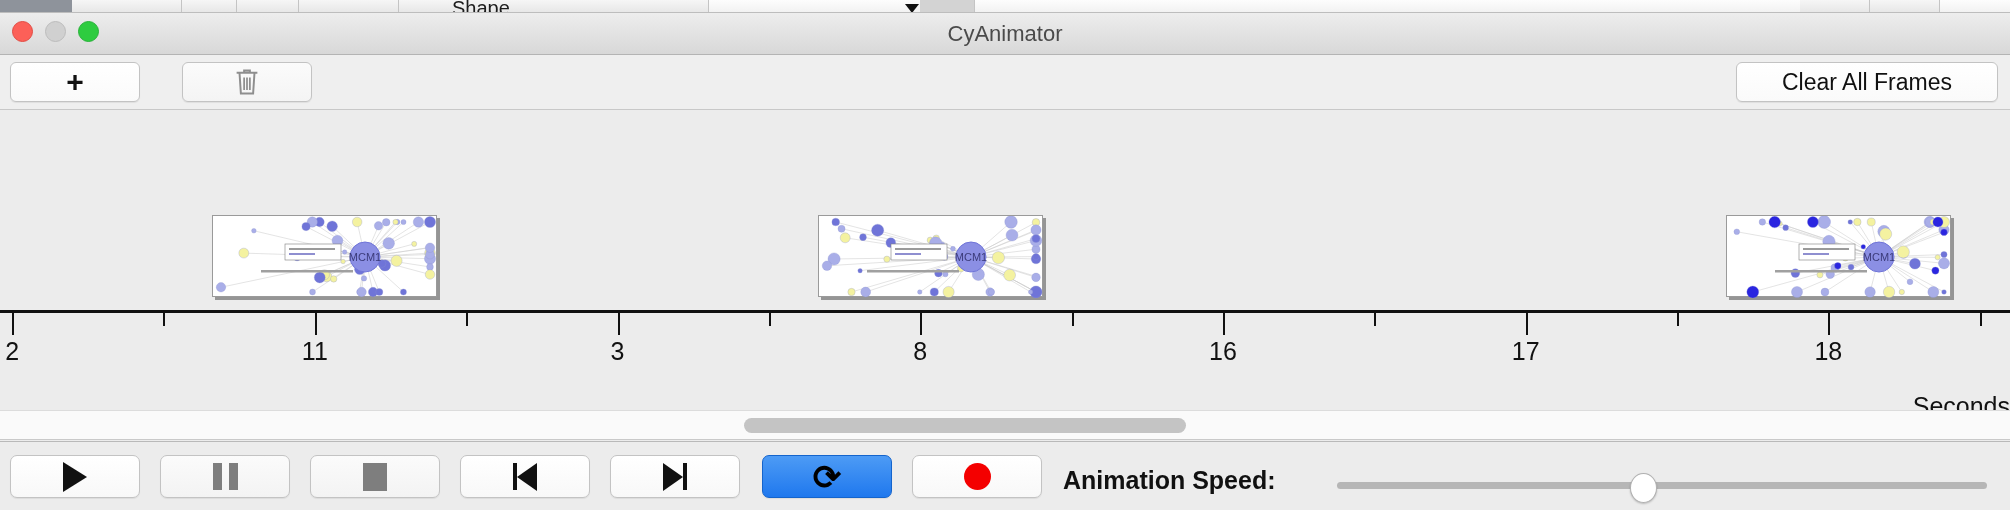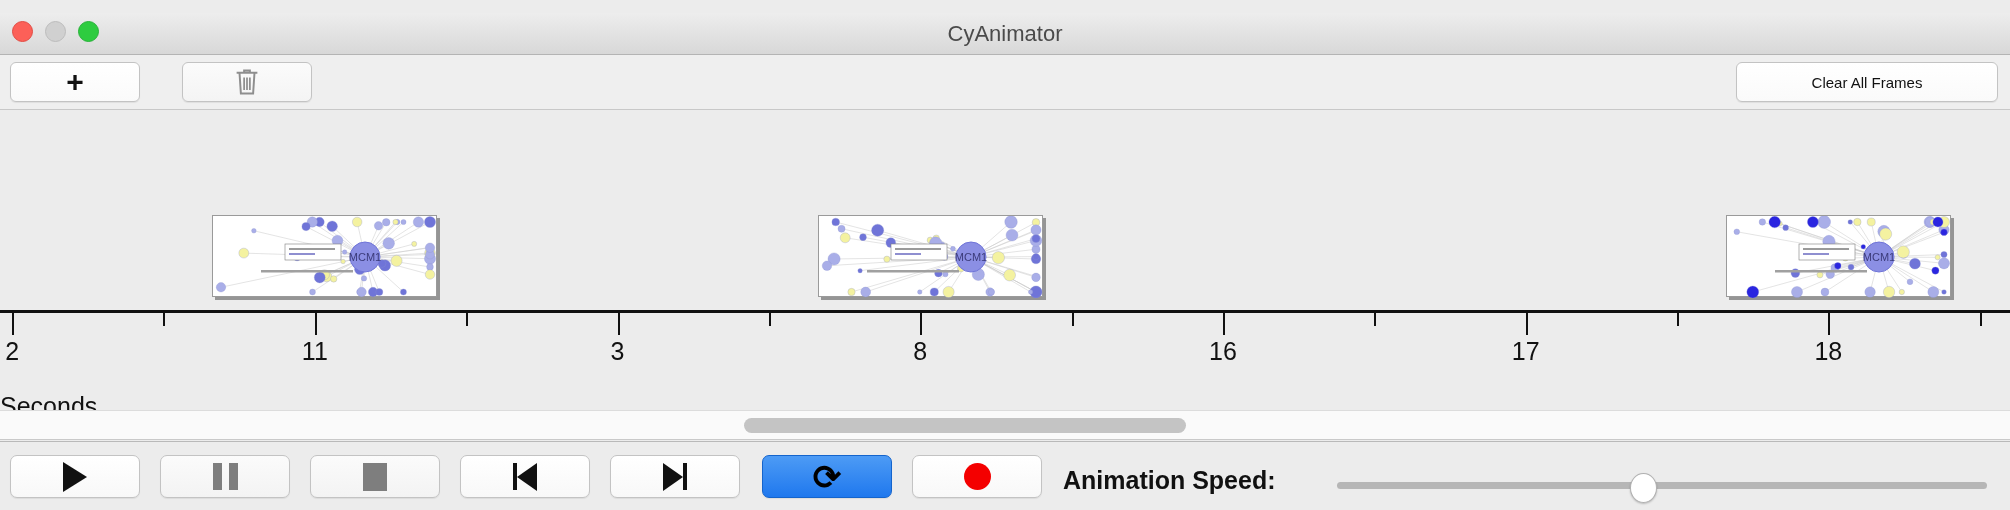--- a/index.html
+++ b/index.html
@@ -66,21 +66,21 @@
     box-shadow: 0 1px 1px rgba(0,0,0,0.07);
     display: flex; align-items: center; justify-content: center;
     cursor: pointer; font-size: 22px; color: #111;
   }
   .btn.disabled { background: linear-gradient(#fbfbfb,#f4f4f4); color: #9a9a9a; }
   .btn-add   { left: 10px;  top: 7px; width: 130px; height: 40px; }
   .btn-trash { left: 182px; top: 7px; width: 130px; height: 40px; }
   .plus-icon { font-size: 30px; font-weight: 700; line-height: 1; }
   .clear-btn {
     position: absolute; right: 12px; top: 7px; width: 262px; height: 40px;
-    font-size: 15px; color: #111;
+    font-size: 23px; color: #111;
   }
 
   
   .timeline {
     position: absolute; top: 110px; left: 0; width: 2010px; height: 300px;
     background: #ececec; overflow: hidden;
   }
   .frames-area { position: absolute; top: 0; left: 0; width: 2010px; height: 200px; }
 
   .frame { position: absolute; top: 212px; }
@@ -99,21 +99,21 @@
   }
   .tick { position: absolute; top: 3px; width: 2px; background: #111; }
   .tick.major { height: 22px; }
   .tick.minor { height: 13px; }
   .tick-label {
     position: absolute; top: 27px; font-size: 25px; color: #111;
     transform: translateX(-50%); white-space: nowrap;
   }
   .axis-title {
     position: absolute; top: 82px; left: 0; width: 2010px;
-    text-align: left; font-size: 25px; color: #111;
+    text-align: right; font-size: 25px; color: #111;
   }
 
   
   .scroll-track {
     position: absolute; top: 410px; left: 0; width: 2010px; height: 30px;
     background: #fafafa; border-top: 1px solid #dcdcdc; border-bottom: 1px solid #c9c9c9;
   }
   .scroll-thumb {
     position: absolute; top: 7px; height: 15px; border-radius: 8px; background: #c4c4c4;
   }
@@ -168,20 +168,33 @@
     position: absolute; top: 0; left: 303px; width: 27px; height: 30px;
     border-radius: 50%; background: #fff; border: 1px solid #b0b0b0;
     box-shadow: 0 1px 2px rgba(0,0,0,0.22); cursor: pointer;
   }
 </style>
 </head>
 <body>
 
 <div id="app">
 
+  <div class="bg-strip">
+    <div class="bg-dark"></div>
+    <div class="bg-seg" style="left:72px;width:110px;"></div>
+    <div class="bg-seg" style="left:182px;width:55px;"></div>
+    <div class="bg-seg" style="left:237px;width:62px;"></div>
+    <div class="bg-seg" style="left:299px;width:100px;"></div>
+    <div class="bg-seg" style="left:399px;width:310px;"></div>
+    <div class="bg-seg" style="left:920px;width:55px;background:#d3d3d3;"></div>
+    <div class="bg-caret"></div>
+    <div class="bg-text">Shape</div>
+    <div class="bg-seg" style="left:1800px;width:70px;"></div>
+    <div class="bg-seg" style="left:1870px;width:70px;"></div>
+  </div>
 
   <div class="titlebar">
     <div class="traffic">
       <span class="dot red"></span>
       <span class="dot yellow"></span>
       <span class="dot green"></span>
     </div>
     <div class="win-title">CyAnimator</div>
   </div>
 

